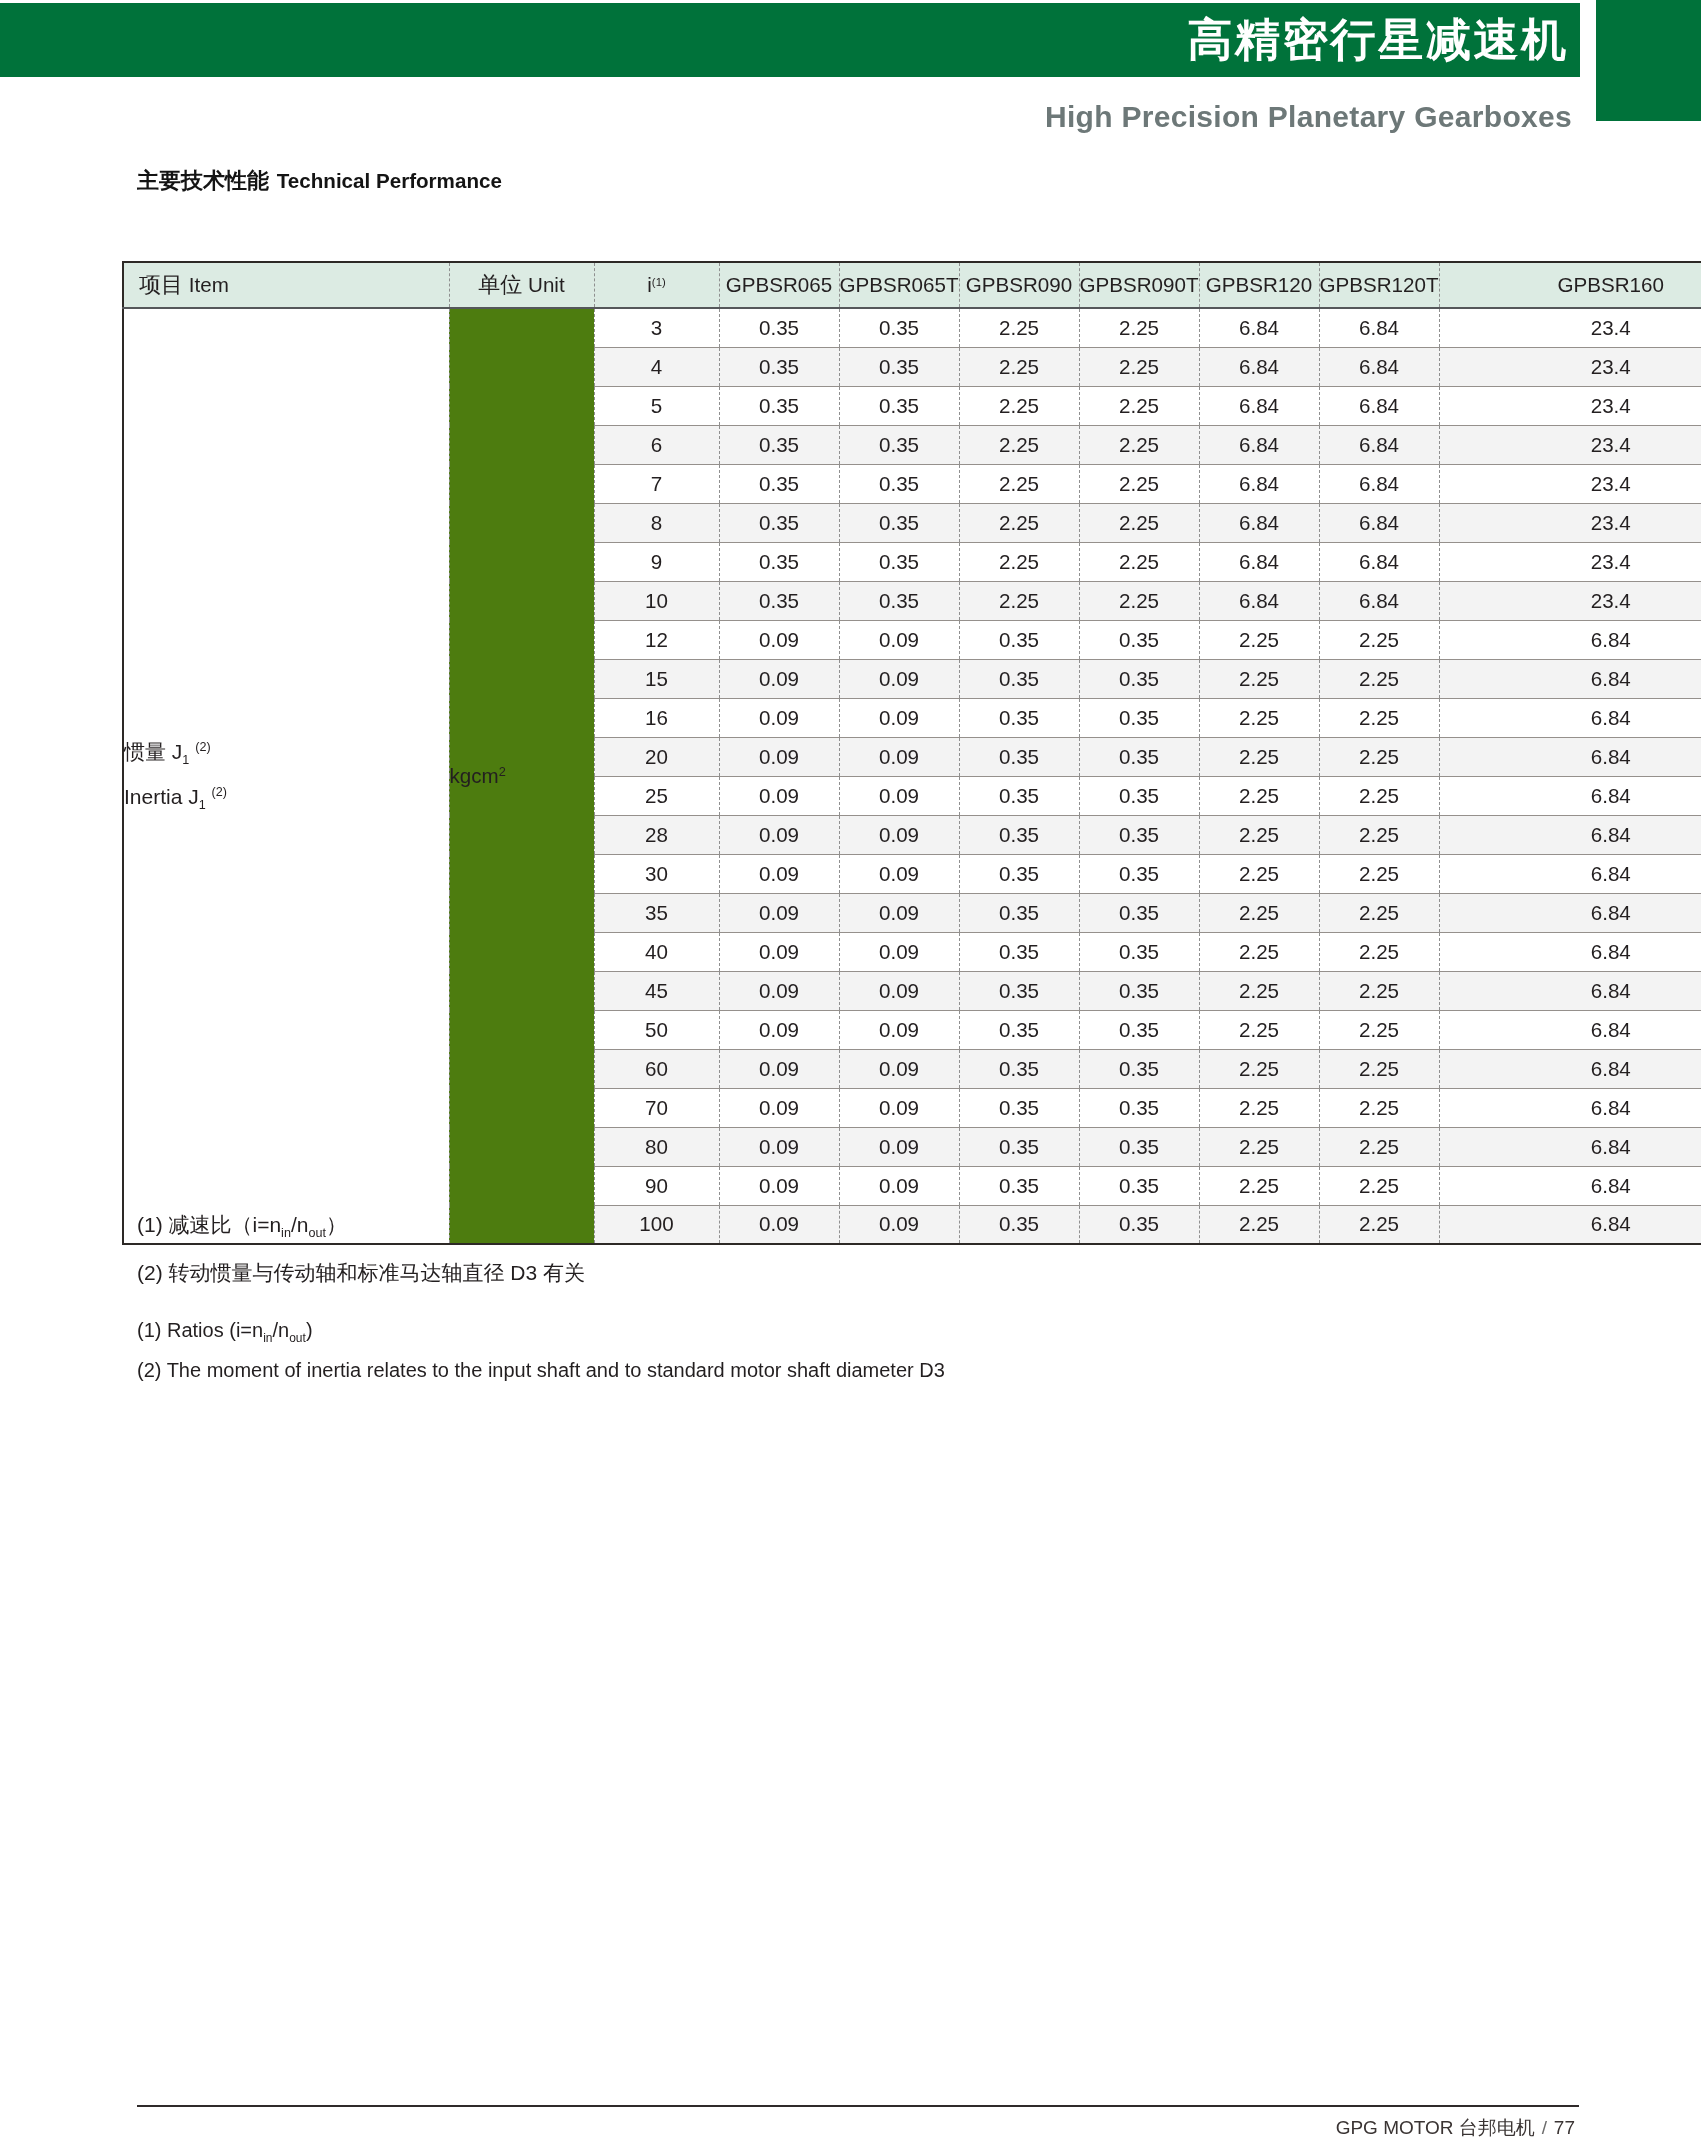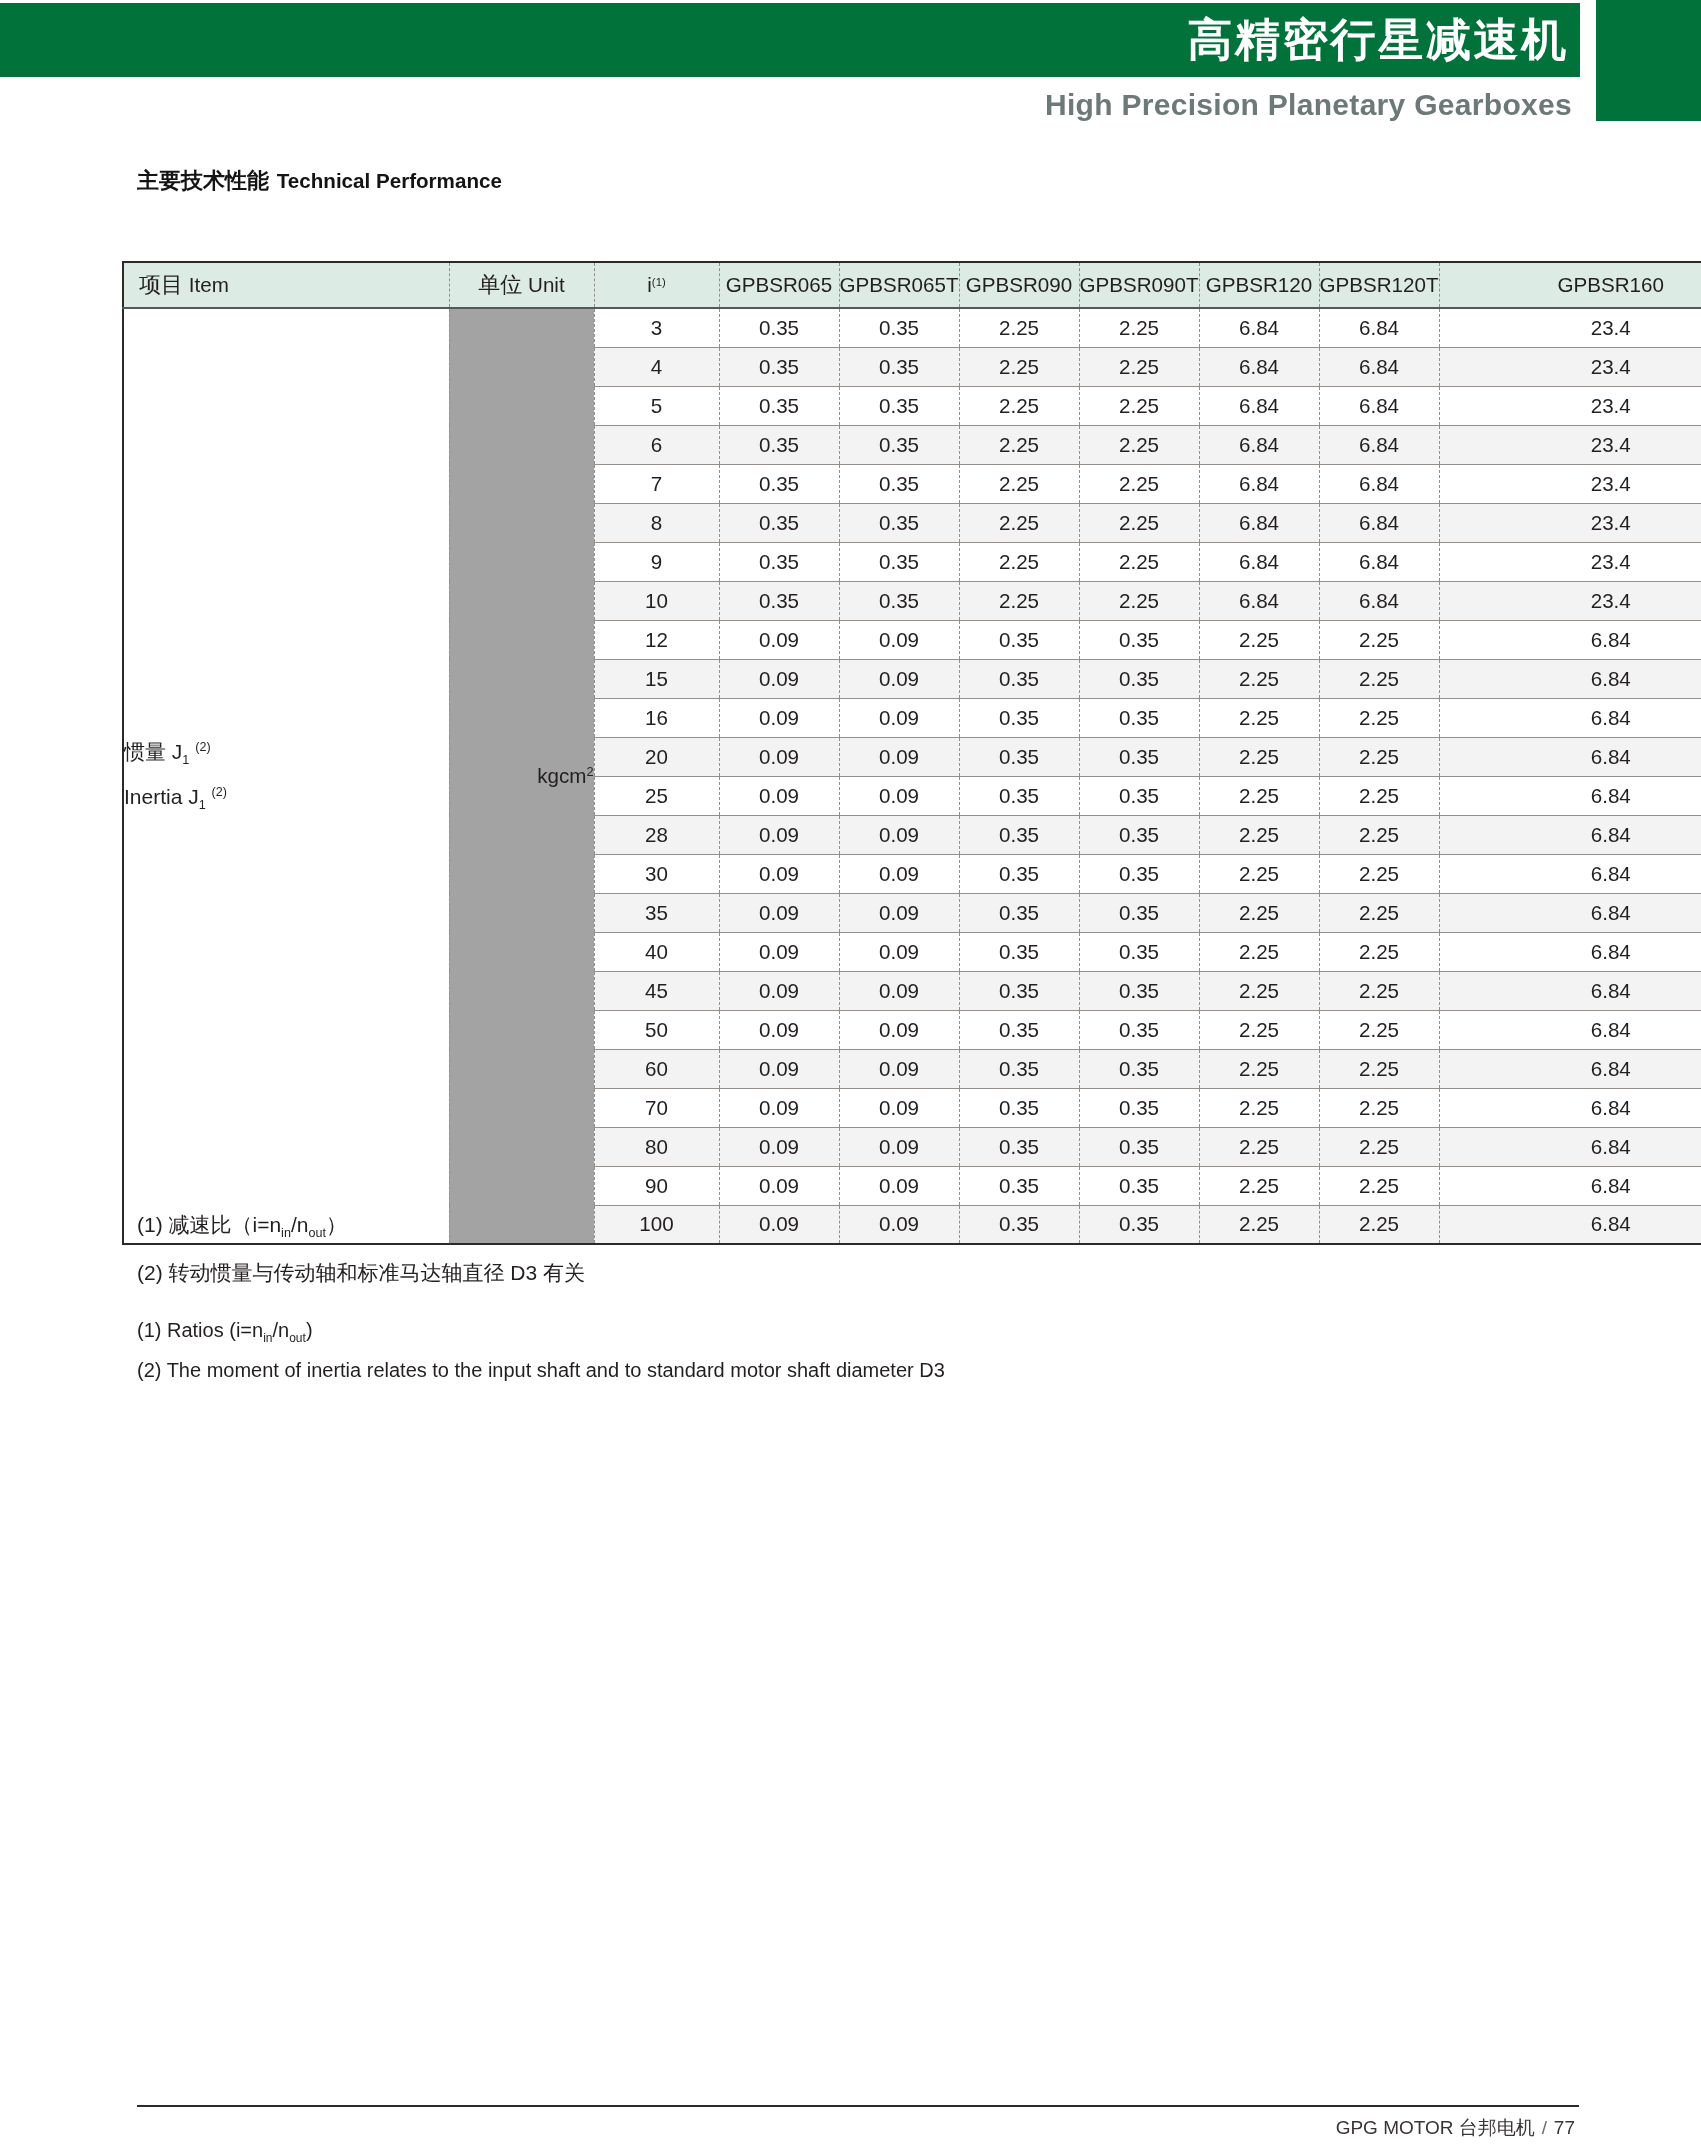--- a/index.html
+++ b/index.html
@@ -23,21 +23,21 @@
     height:58px; line-height:74px;
     font-size:45px; font-weight:bold; color:#ffffff;
     letter-spacing:2.7px; white-space:nowrap;
   }
   .corner-block {
     position:absolute; left:1596px; top:0;
     width:106px; height:121px;
     background:#00723A;
   }
   .subtitle {
-    position:absolute; right:130px; top:88px;
+    position:absolute; right:130px; top:100px;
     font-size:30px; font-weight:bold; color:#6d7878;
     letter-spacing:0.3px; white-space:nowrap;
   }
 
   
   .section-title {
     position:absolute; left:137px; top:163px;
     font-size:28px; font-weight:bold; color:#141414;
     white-space:nowrap;
   }
@@ -68,21 +68,21 @@
   .cn { font-size:22px; }
   .en { font-size:20.6px; }
 
   .perf-table tbody tr { height:39px; }
   .perf-table .num { text-align:center; border-top:1.4px solid #95908c; }
   .perf-table tbody tr:first-child .num { border-top:none; }
   .perf-table tr.shade .num { background:#f3f3f3; }
 
   .item-cell { background:#ffffff; padding-left:15px; }
   .item-line { font-size:21px; line-height:32px; white-space:nowrap; }
-  .unit-cell { background:#a3a3a3; text-align:right; }
+  .unit-cell { background:#4d7c0f; text-align:left; }
 
   sup { font-size:0.60em; vertical-align:super; }
   sub { font-size:0.60em; vertical-align:sub; }
   .unit-sup { font-size:0.62em; position:relative; top:-0.55em; }
   .ratio-sup { font-size:0.55em; position:relative; top:-0.55em; }
 
   
   .footnotes { position:absolute; left:137px; top:1205px; }
   .fn { white-space:nowrap; }
   .fn.cn-note { font-size:21px; line-height:39px; }

